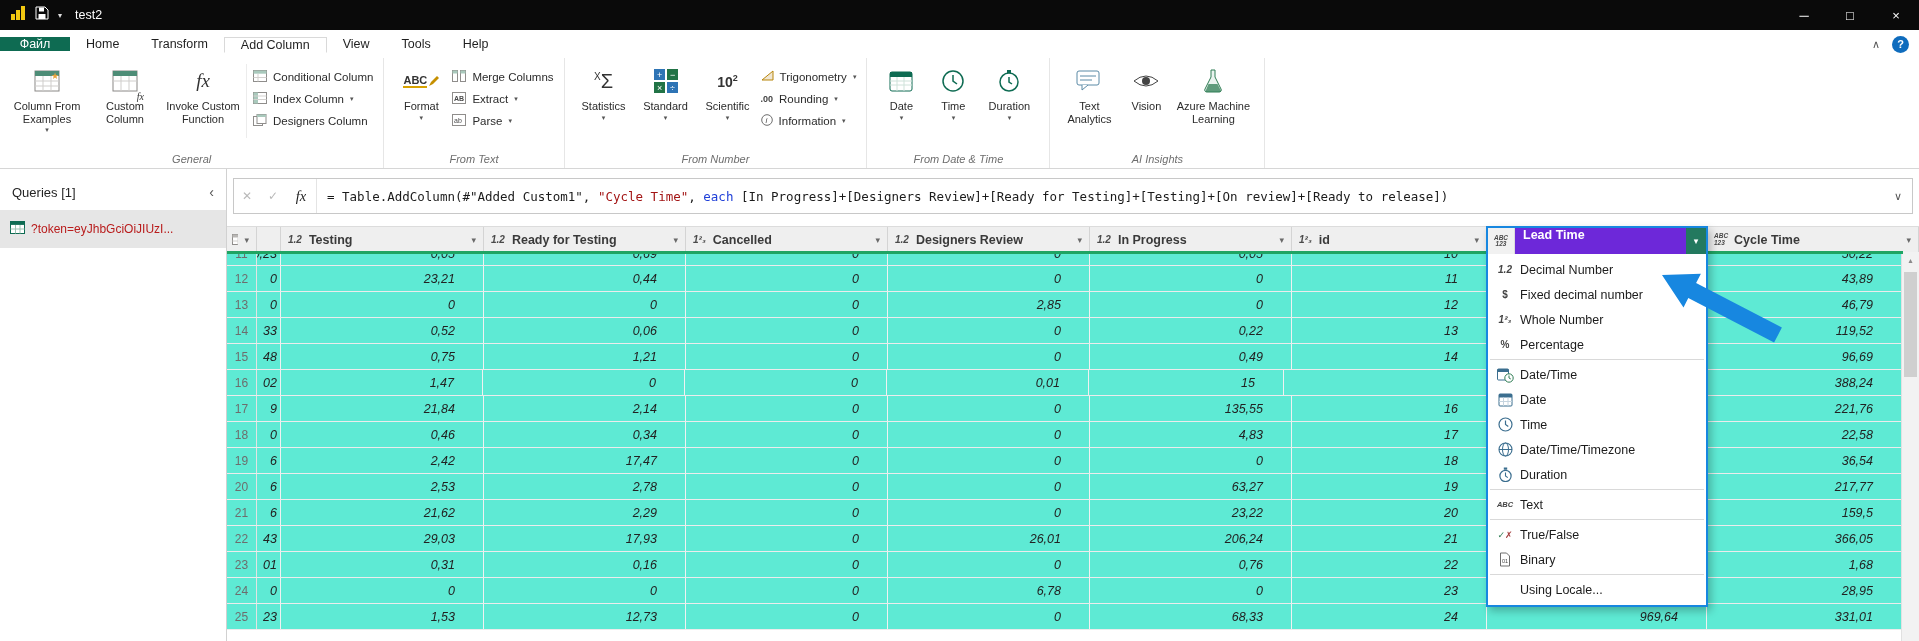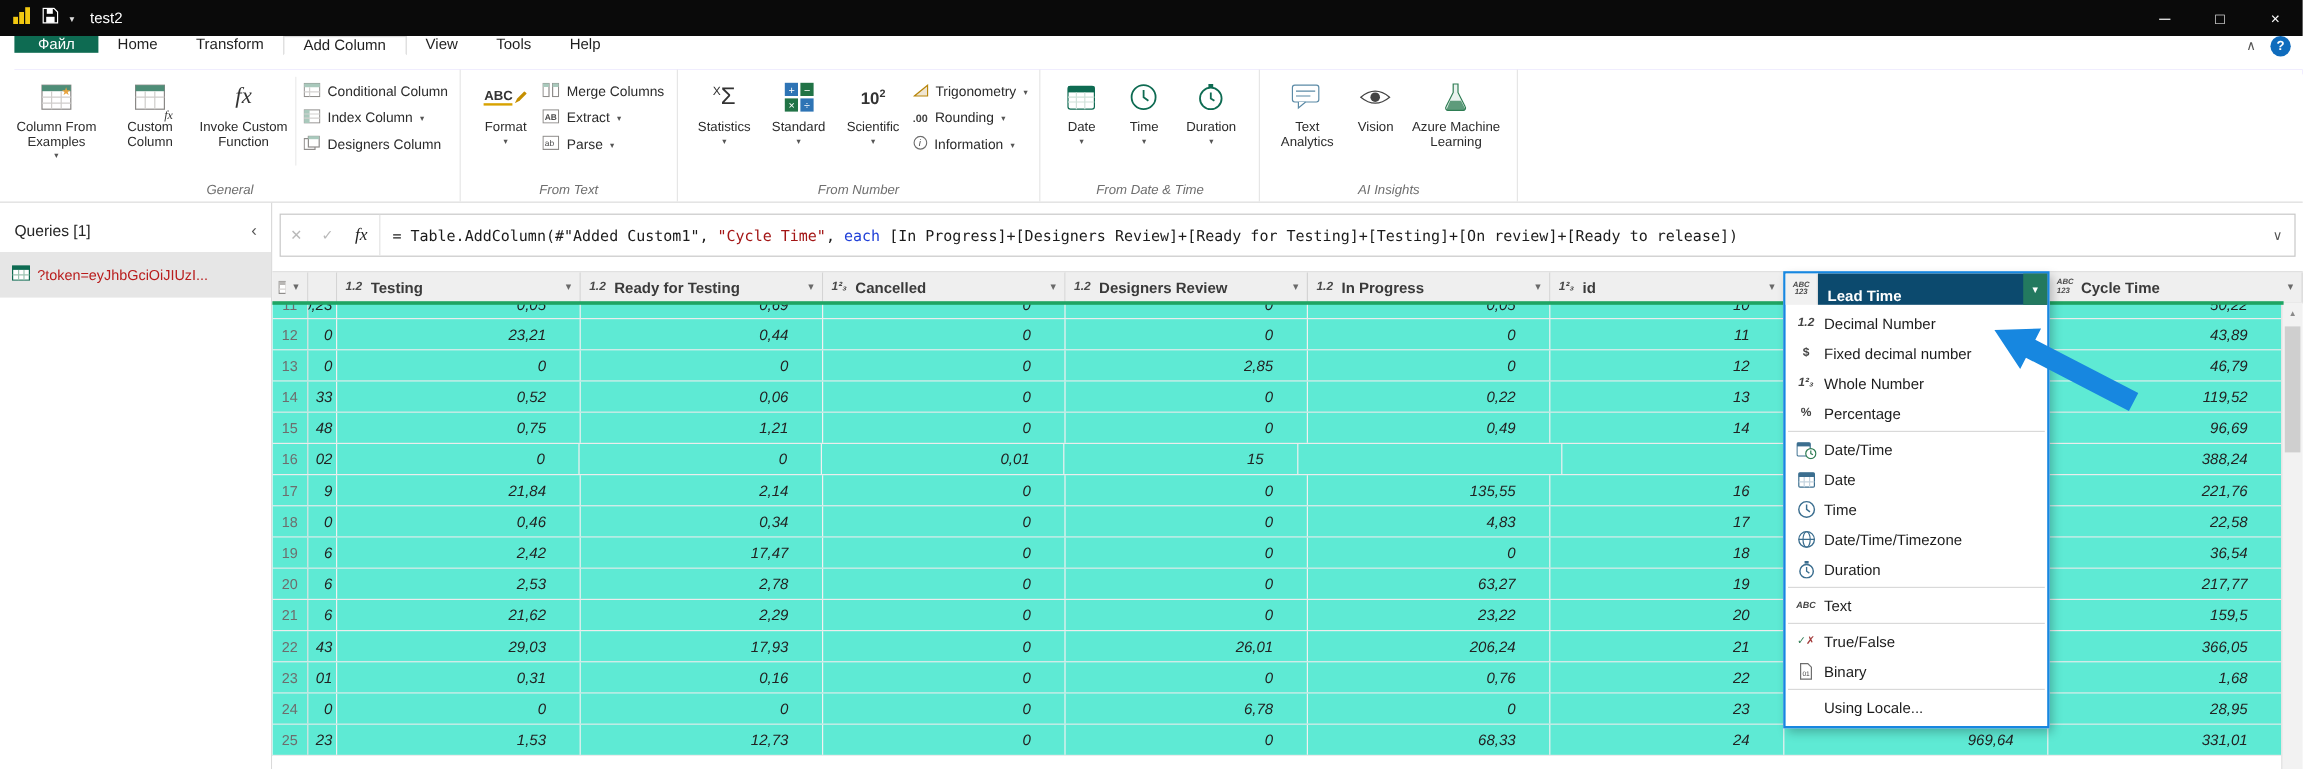--- a/index.html
+++ b/index.html
@@ -10,21 +10,21 @@
   .titlebar { position:absolute; top:0; left:0; right:0; height:30px; background:#0a0a0a;
               display:flex; align-items:center; color:#fff; }
   .tb-left { display:flex; align-items:center; gap:9px; padding-left:10px; }
   .tb-caret { font-size:8px; color:#ddd; }
   .tb-title { font-size:12.5px; margin-left:4px; }
   .tb-controls { margin-left:auto; display:flex; }
   .tb-btn { width:46px; height:30px; display:flex; align-items:center; justify-content:center; font-size:13px; color:#fff; }
 
   
   .tabrow { position:absolute; top:30px; left:0; right:0; height:28px; background:#fff;
-            border-bottom:4px solid #c4b5fd; display:flex; align-items:flex-start;margin-left:12px; }
+            border-bottom:4px solid #c4b5fd; display:flex; align-items:center; }
   .file-tab { width:70px; background:#0e6b52; color:#fff; font-size:12.5px;
               display:flex; align-items:center; justify-content:center; }
   .tab { padding:0 16px; display:flex; align-items:center; font-size:12.5px; color:#1f1f1f; }
   .tab.active { border:1px solid #d9d9d9; border-bottom:1px solid #fff; margin-bottom:-1px; background:#fff; }
   .tabrow-right { margin-left:auto; display:flex; align-items:center; gap:12px; padding-right:10px; }
   .chev-up { color:#555; font-size:11px; }
   .help-btn { width:17px; height:17px; border-radius:50%; background:#0f6cbd; color:#fff;
               font-size:11px; font-weight:bold; display:flex; align-items:center; justify-content:center; }
 
   
@@ -109,21 +109,21 @@
   .sb-up { height:16px; display:flex; align-items:center; justify-content:center; font-size:8px; color:#8a8a8a; }
   .sb-thumb { position:absolute; top:20px; left:2px; right:2px; height:105px; background:#cfcfcf; }
 
   
   .dropdown { position:absolute; left:1486px; top:226px; width:218px; background:#fff;
               border:2px solid #1787e0; z-index:10; box-shadow:3px 4px 8px rgba(0,0,0,0.25); }
   .dd-header { height:26px; display:flex; align-items:stretch; }
   .dd-badge { width:26px; background:#f1f1f1; display:flex; flex-direction:column; align-items:center;
               justify-content:center; font-size:6.5px; line-height:6.5px; font-weight:bold; font-style:italic;
               color:#4a4a4a; border-right:1px solid #dcdcdc; }
-  .dd-colname { flex:1; background:#0c4a6e; display:flex; align-items:flex-end; color:#fff;
+  .dd-colname { flex:1; background:#6d28d9; display:flex; align-items:flex-start; color:#fff;
                 font-weight:bold; font-size:12.5px; padding-left:8px;gap:12px; }
   .dd-caretbox { width:20px; margin-left:auto; background:#23795f; color:#fff; display:flex;
                  align-items:center; justify-content:center; font-size:9px; align-self:stretch; }
   .dd-menu { padding:3px 0; }
   .menu-item { height:25px; display:flex; align-items:center; padding:0 8px 0 4px; font-size:12.5px; color:#1c1c1c; }
   .mi-icon { width:26px; display:flex; align-items:center; justify-content:center; flex:0 0 26px; }
   .mi-label { margin-left:2px; white-space:nowrap; }
   .menu-sep { border-top:1px solid #d9d9d9; margin:2px 2px; }
   .tico { font-style:italic; font-weight:bold; font-size:10px; color:#444; }
   .tf-ico { font-size:9px; color:#2f7d54; } .tf-ico i { font-style:normal; color:#a33c3c; }
@@ -556,20 +556,21 @@
             <div class="cell c-cancelled w-cancelled">0</div>
             <div class="cell c-designers w-designers">0</div>
             <div class="cell c-inprogress w-inprogress">0,49</div>
             <div class="cell c-id w-id">14</div>
             <div class="cell c-leadtime w-leadtime"></div>
             <div class="cell c-cycletime w-cycletime">96,69</div>
           </div>
           <div class="trow">
             <div class="cell rownum w-rownum">16</div>
             <div class="cell c-hiddencol w-hiddencol">02</div>
+            <div class="cell c-rft w-rft">1,47</div>
             <div class="cell c-cancelled w-cancelled">0</div>
             <div class="cell c-designers w-designers">0</div>
             <div class="cell c-inprogress w-inprogress">0,01</div>
             <div class="cell c-id w-id">15</div>
             <div class="cell c-leadtime w-leadtime"></div>
             <div class="cell c-cycletime w-cycletime">388,24</div>
           </div>
           <div class="trow">
             <div class="cell rownum w-rownum">17</div>
             <div class="cell c-hiddencol w-hiddencol">9</div>

